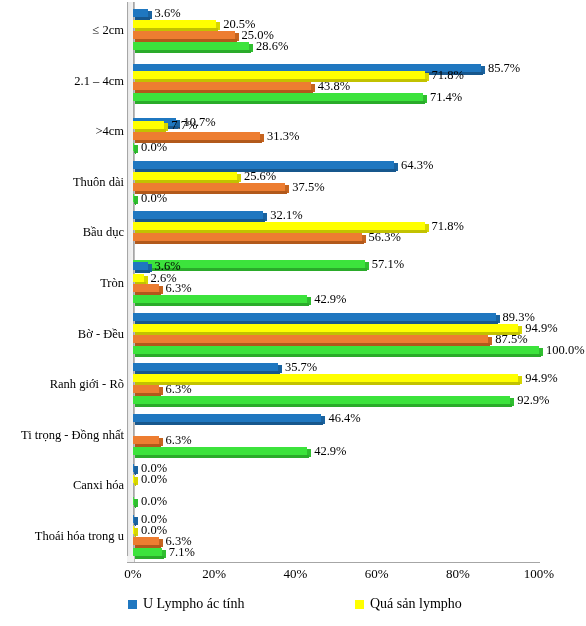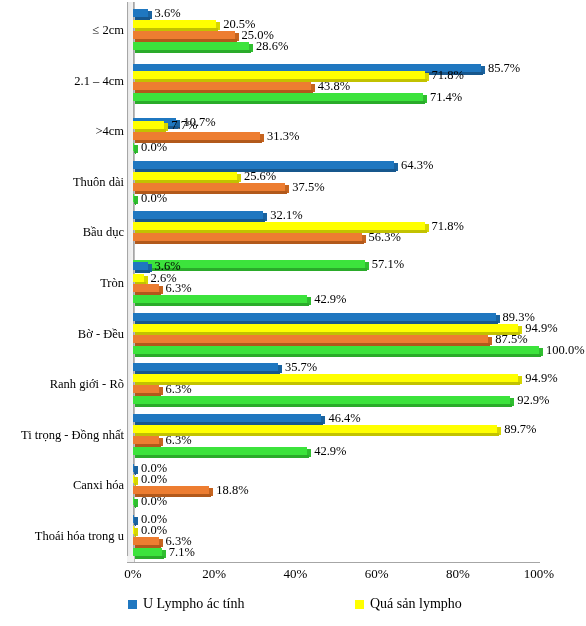--- a/index.html
+++ b/index.html
@@ -412,28 +412,20 @@
         </div>
         <div class="group" style="top: 407.636px; height: 44px;">
           <div class="bar-row" style="top: 0px; width: 406px;">
             <div class="bar s0" style="width: 192.384px;">
               <span class="face"></span>
               <span class="cap"></span>
               <span class="shadow"></span>
             </div>
             <span class="val-label" style="left: 195.384px;">46.4%</span>
           </div>
-          <div class="bar-row" style="top: 11px; width: 406px;">
-            <div class="bar s1" style="width: 368.182px;">
-              <span class="face"></span>
-              <span class="cap"></span>
-              <span class="shadow"></span>
-            </div>
-            <span class="val-label" style="left: 371.182px;">89.7%</span>
-          </div>
           <div class="bar-row" style="top: 22px; width: 406px;">
             <div class="bar s2" style="width: 29.578px;">
               <span class="face"></span>
               <span class="cap"></span>
               <span class="shadow"></span>
             </div>
             <span class="val-label" style="left: 32.578px;">6.3%</span>
           </div>
           <div class="bar-row" style="top: 33px; width: 406px;">
             <div class="bar s3" style="width: 178.174px;">
@@ -453,28 +445,20 @@
             </div>
             <span class="val-label" style="left: 8px;">0.0%</span>
           </div>
           <div class="bar-row" style="top: 11px; width: 406px;">
             <div class="bar s1" style="width: 5px;">
               <span class="face"></span>
               <span class="cap"></span>
               <span class="shadow"></span>
             </div>
             <span class="val-label" style="left: 8px;">0.0%</span>
-          </div>
-          <div class="bar-row" style="top: 22px; width: 406px;">
-            <div class="bar s2" style="width: 80.328px;">
-              <span class="face"></span>
-              <span class="cap"></span>
-              <span class="shadow"></span>
-            </div>
-            <span class="val-label" style="left: 83.328px;">18.8%</span>
           </div>
           <div class="bar-row" style="top: 33px; width: 406px;">
             <div class="bar s3" style="width: 5px;">
               <span class="face"></span>
               <span class="cap"></span>
               <span class="shadow"></span>
             </div>
             <span class="val-label" style="left: 8px;">0.0%</span>
           </div>
         </div>

